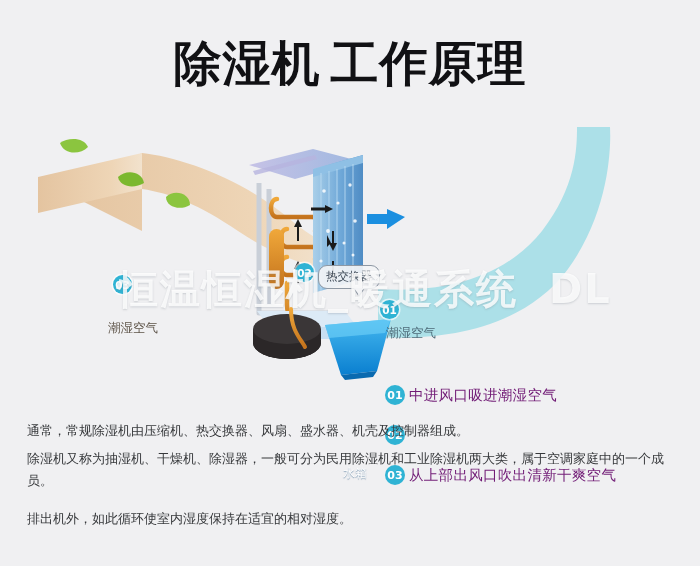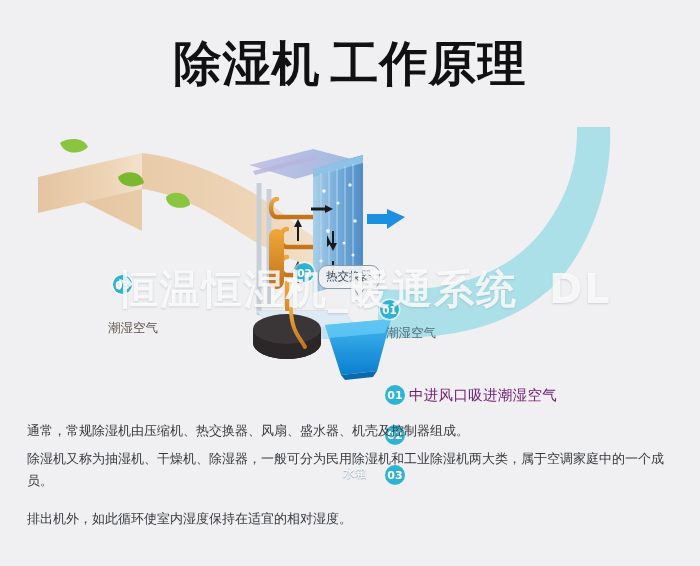--- a/index.html
+++ b/index.html
@@ -282,20 +282,21 @@
     <div class="steps">
       <div class="step">
         <div class="step-badge">01</div>
         <div class="step-text">中进风口吸进潮湿空气</div>
       </div>
       <div class="step">
         <div class="step-badge">02</div>
       </div>
       <div class="step">
         <div class="step-badge">03</div>
+        <div class="step-text">从上部出风口吹出清新干爽空气</div>
       </div>
     </div>
   </div>
 
   <div class="watermark">
     <span>恒温恒湿机_暖通系统</span><span class="wm-en">DL</span>
   </div>
 
   <div class="copy">
     <p>通常，常规除湿机由压缩机、热交换器、风扇、盛水器、机壳及控制器组成。</p>

